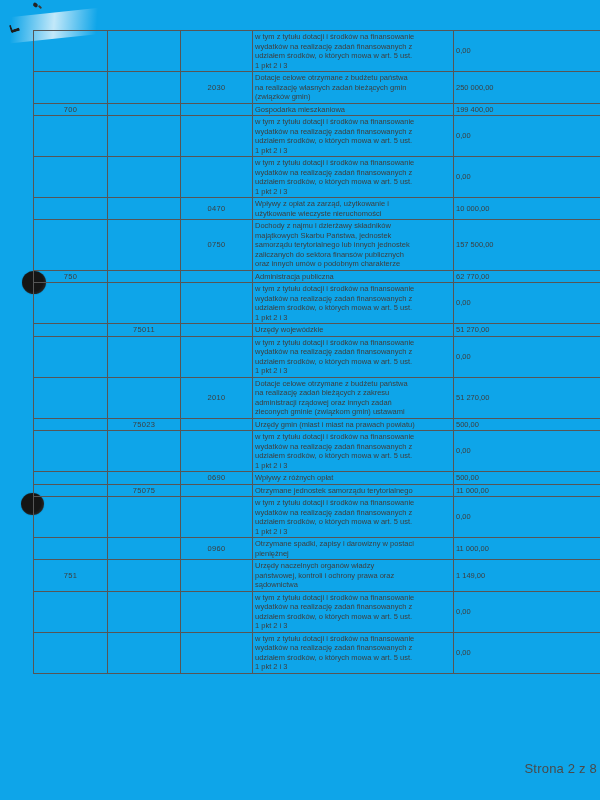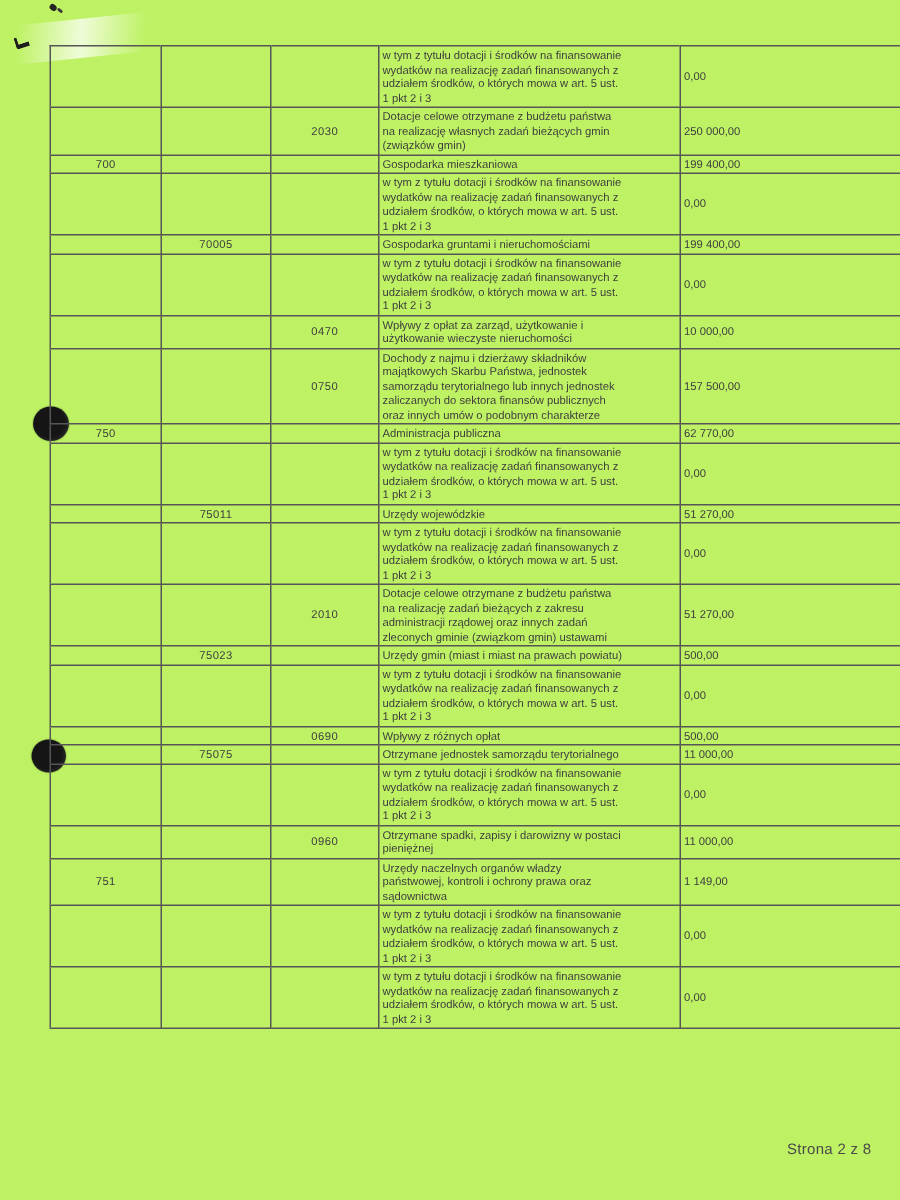--- a/index.html
+++ b/index.html
@@ -7,21 +7,21 @@
     position: relative;
     width: 600px;
     height: 800px;
     overflow: hidden;
     font-family: "Liberation Sans", sans-serif;
     background:
       radial-gradient(ellipse 240px 130px at 70px 30px, rgba(255,255,255,0.9), rgba(255,255,255,0) 70%),
       radial-gradient(ellipse 300px 160px at 85% 12%, rgba(255,255,255,0.35), rgba(255,255,255,0) 70%),
       radial-gradient(ellipse 400px 300px at 50% 95%, rgba(255,255,255,0.18), rgba(255,255,255,0) 75%),
       linear-gradient(90deg, #e6e4e1 0px, #eeedea 14px, #f0efec 120px, #edecе9 400px, #eeedea 600px);
-    background-color: #bef264;
+    background-color: #0ea5e9;
   }
 
   table.budget {
     position: absolute;
     left: 33px;
     top: 30px;
     width: 567px;
     border-collapse: collapse;
     table-layout: fixed;
     border-top: 1px solid #565656;
@@ -87,22 +87,22 @@
   .crease {
     position: absolute; left: 0; top: 12px; width: 120px; height: 26px;
     background: linear-gradient(100deg, rgba(255,255,255,0) 10%, rgba(255,255,255,0.75) 45%, rgba(255,255,255,0) 80%);
     transform: rotate(-6deg);
     pointer-events: none;
   }
 
   .page-footer {
     position: absolute;
     top: 761px;
-    right: 19px;
-    font-size: 10px;
+    right: 3px;
+    font-size: 13px;
     color: #4a4a4a;
     letter-spacing: 0.2px;
   }
 </style>
 </head>
 <body>
 
 <div class="page">
 
   <div class="crease"></div>
@@ -153,27 +153,20 @@
           <td class="col-num"></td>
           <td class="col-num"></td>
           <td class="col-desc">w tym z tytułu dotacji i środków na finansowanie
 wydatków na realizację zadań finansowanych z
 udziałem środków, o których mowa w art. 5 ust.
 1 pkt 2 i 3</td>
           <td class="col-amount">0,00</td>
         </tr>
         <tr>
           <td class="col-num"></td>
-          <td class="col-num">70005</td>
-          <td class="col-num"></td>
-          <td class="col-desc">Gospodarka gruntami i nieruchomościami</td>
-          <td class="col-amount">199 400,00</td>
-        </tr>
-        <tr>
-          <td class="col-num"></td>
           <td class="col-num"></td>
           <td class="col-num"></td>
           <td class="col-desc">w tym z tytułu dotacji i środków na finansowanie
 wydatków na realizację zadań finansowanych z
 udziałem środków, o których mowa w art. 5 ust.
 1 pkt 2 i 3</td>
           <td class="col-amount">0,00</td>
         </tr>
         <tr>
           <td class="col-num"></td>

